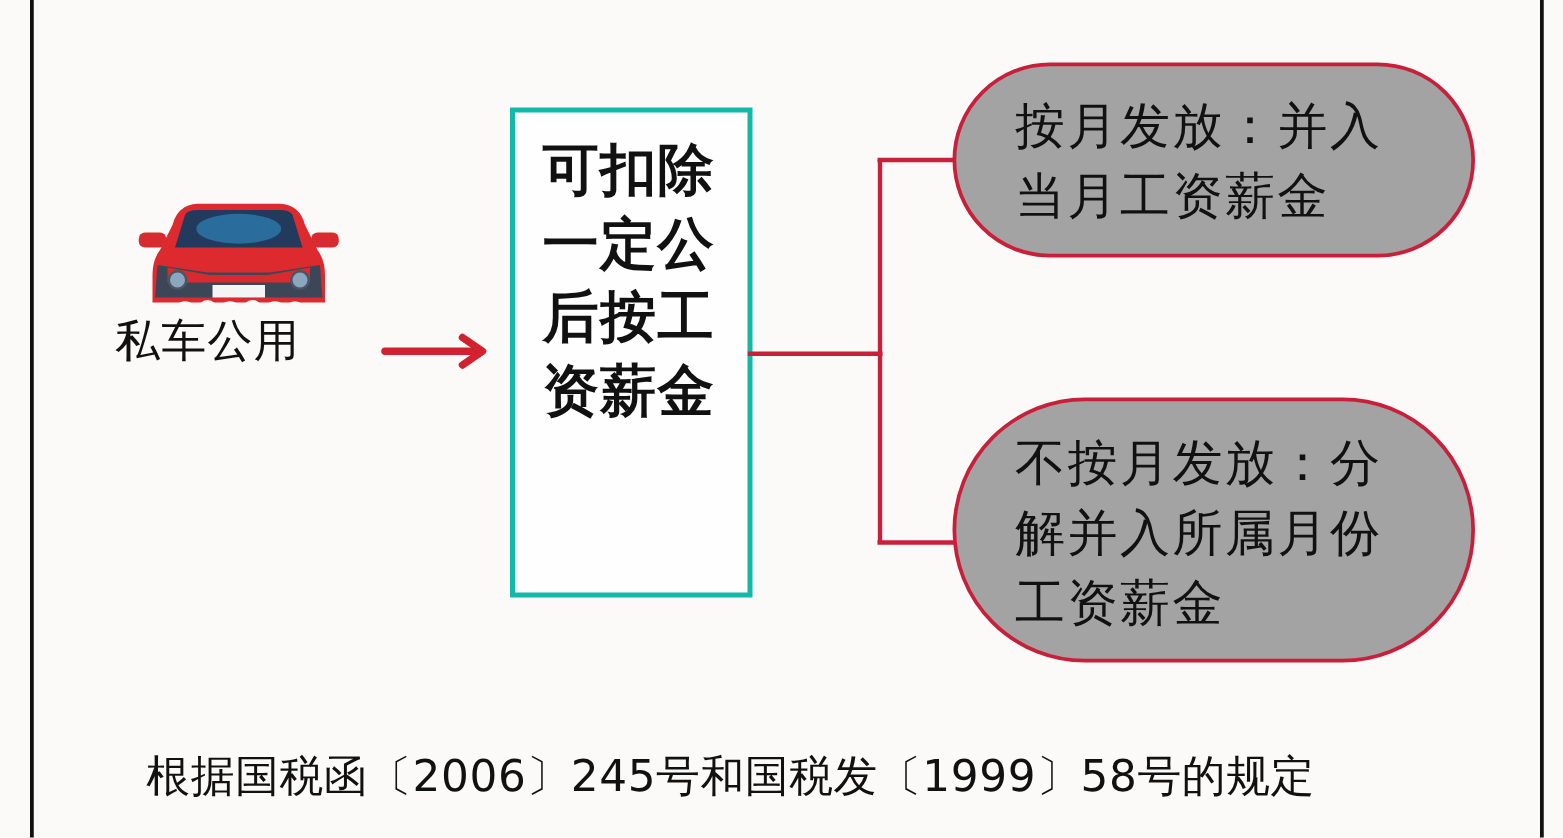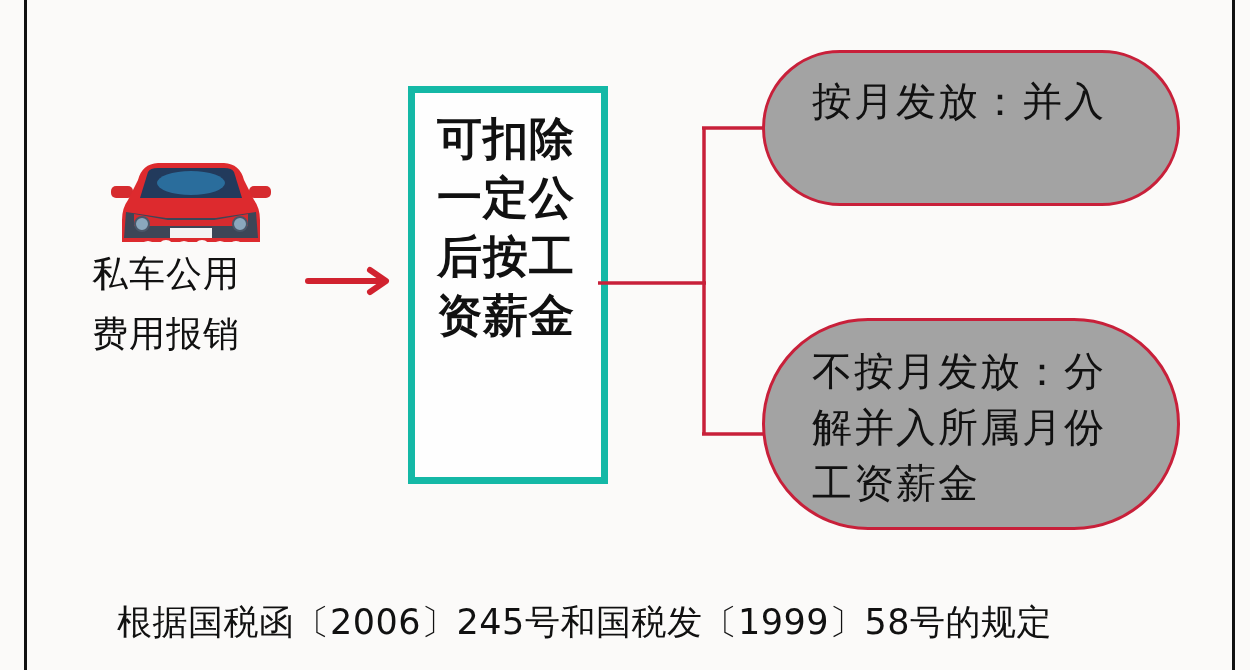--- a/index.html
+++ b/index.html
@@ -12,21 +12,21 @@
   .frame-line { position: absolute; top: 0; width: 3px; height: 670px; background: #111; }
   .car { position: absolute; left: 108px; top: 160px; width: 166px; height: 90px; }
   .left-label {
     position: absolute; left: 92px; top: 244px; width: 215px;
     font-size: 36px; font-weight: normal; line-height: 60px; letter-spacing: 1px;
   }
   .left-label div { white-space: nowrap; }
   .arrow { position: absolute; left: 304px; top: 266px; width: 90px; height: 30px; }
   .mid-box {
     position: absolute; left: 408px; top: 86px; width: 186px; height: 384px;
-    border: 7px solid #14b8a6; background: #fefefe;
+    border: 4px solid #14b8a6; background: #fefefe;
   }
   .mid-text {
     position: absolute; left: 22px; top: 16px;
     font-size: 45px; font-weight: bold; line-height: 59px; letter-spacing: 1px;
   }
   .mid-text div { white-space: nowrap; }
   .connector { position: absolute; left: 598px; top: 40px; width: 180px; height: 420px; }
   .pill {
     position: absolute; border: 3px solid #c8203a; border-radius: 90px; background: #a3a3a3;
     box-sizing: border-box;
@@ -74,21 +74,20 @@
       <circle cx="58" cy="88" r="8"></circle>
       <circle cx="76" cy="90" r="9"></circle>
     <circle cx="94" cy="88" r="8"></circle>
       <circle cx="112" cy="90" r="9"></circle>
       <circle cx="128" cy="89" r="8"></circle>
   </g>
 </svg>
 
 <div class="left-label">
   <div>私车公用</div>
-  <div>费用报销</div>
 </div>
 
 <svg class="arrow" viewBox="0 0 90 30">
   <line x1="4" y1="15" x2="80" y2="15" stroke="#d1222f" stroke-width="6" stroke-linecap="round"></line>
   <polyline points="66,4 82,15 66,26" fill="none" stroke="#d1222f" stroke-width="6" stroke-linecap="round" stroke-linejoin="round"></polyline>
 </svg>
 
 <div class="mid-box">
   <div class="mid-text">
     <div>可扣除</div>
@@ -103,20 +102,21 @@
     <line x1="0" y1="243" x2="108" y2="243"></line>
     <line x1="106" y1="88" x2="106" y2="394"></line>
     <line x1="104" y1="88" x2="166" y2="88"></line>
     <line x1="104" y1="394" x2="166" y2="394"></line>
   </g>
 </svg>
 
 <div class="pill pill-top">
   <div class="pill-text">
     <div>按月发放：并入</div>
+    <div>当月工资薪金</div>
   </div>
 </div>
 
 <div class="pill pill-bottom">
   <div class="pill-text">
     <div>不按月发放：分</div>
     <div>解并入所属月份</div>
     <div>工资薪金</div>
   </div>
 </div>

